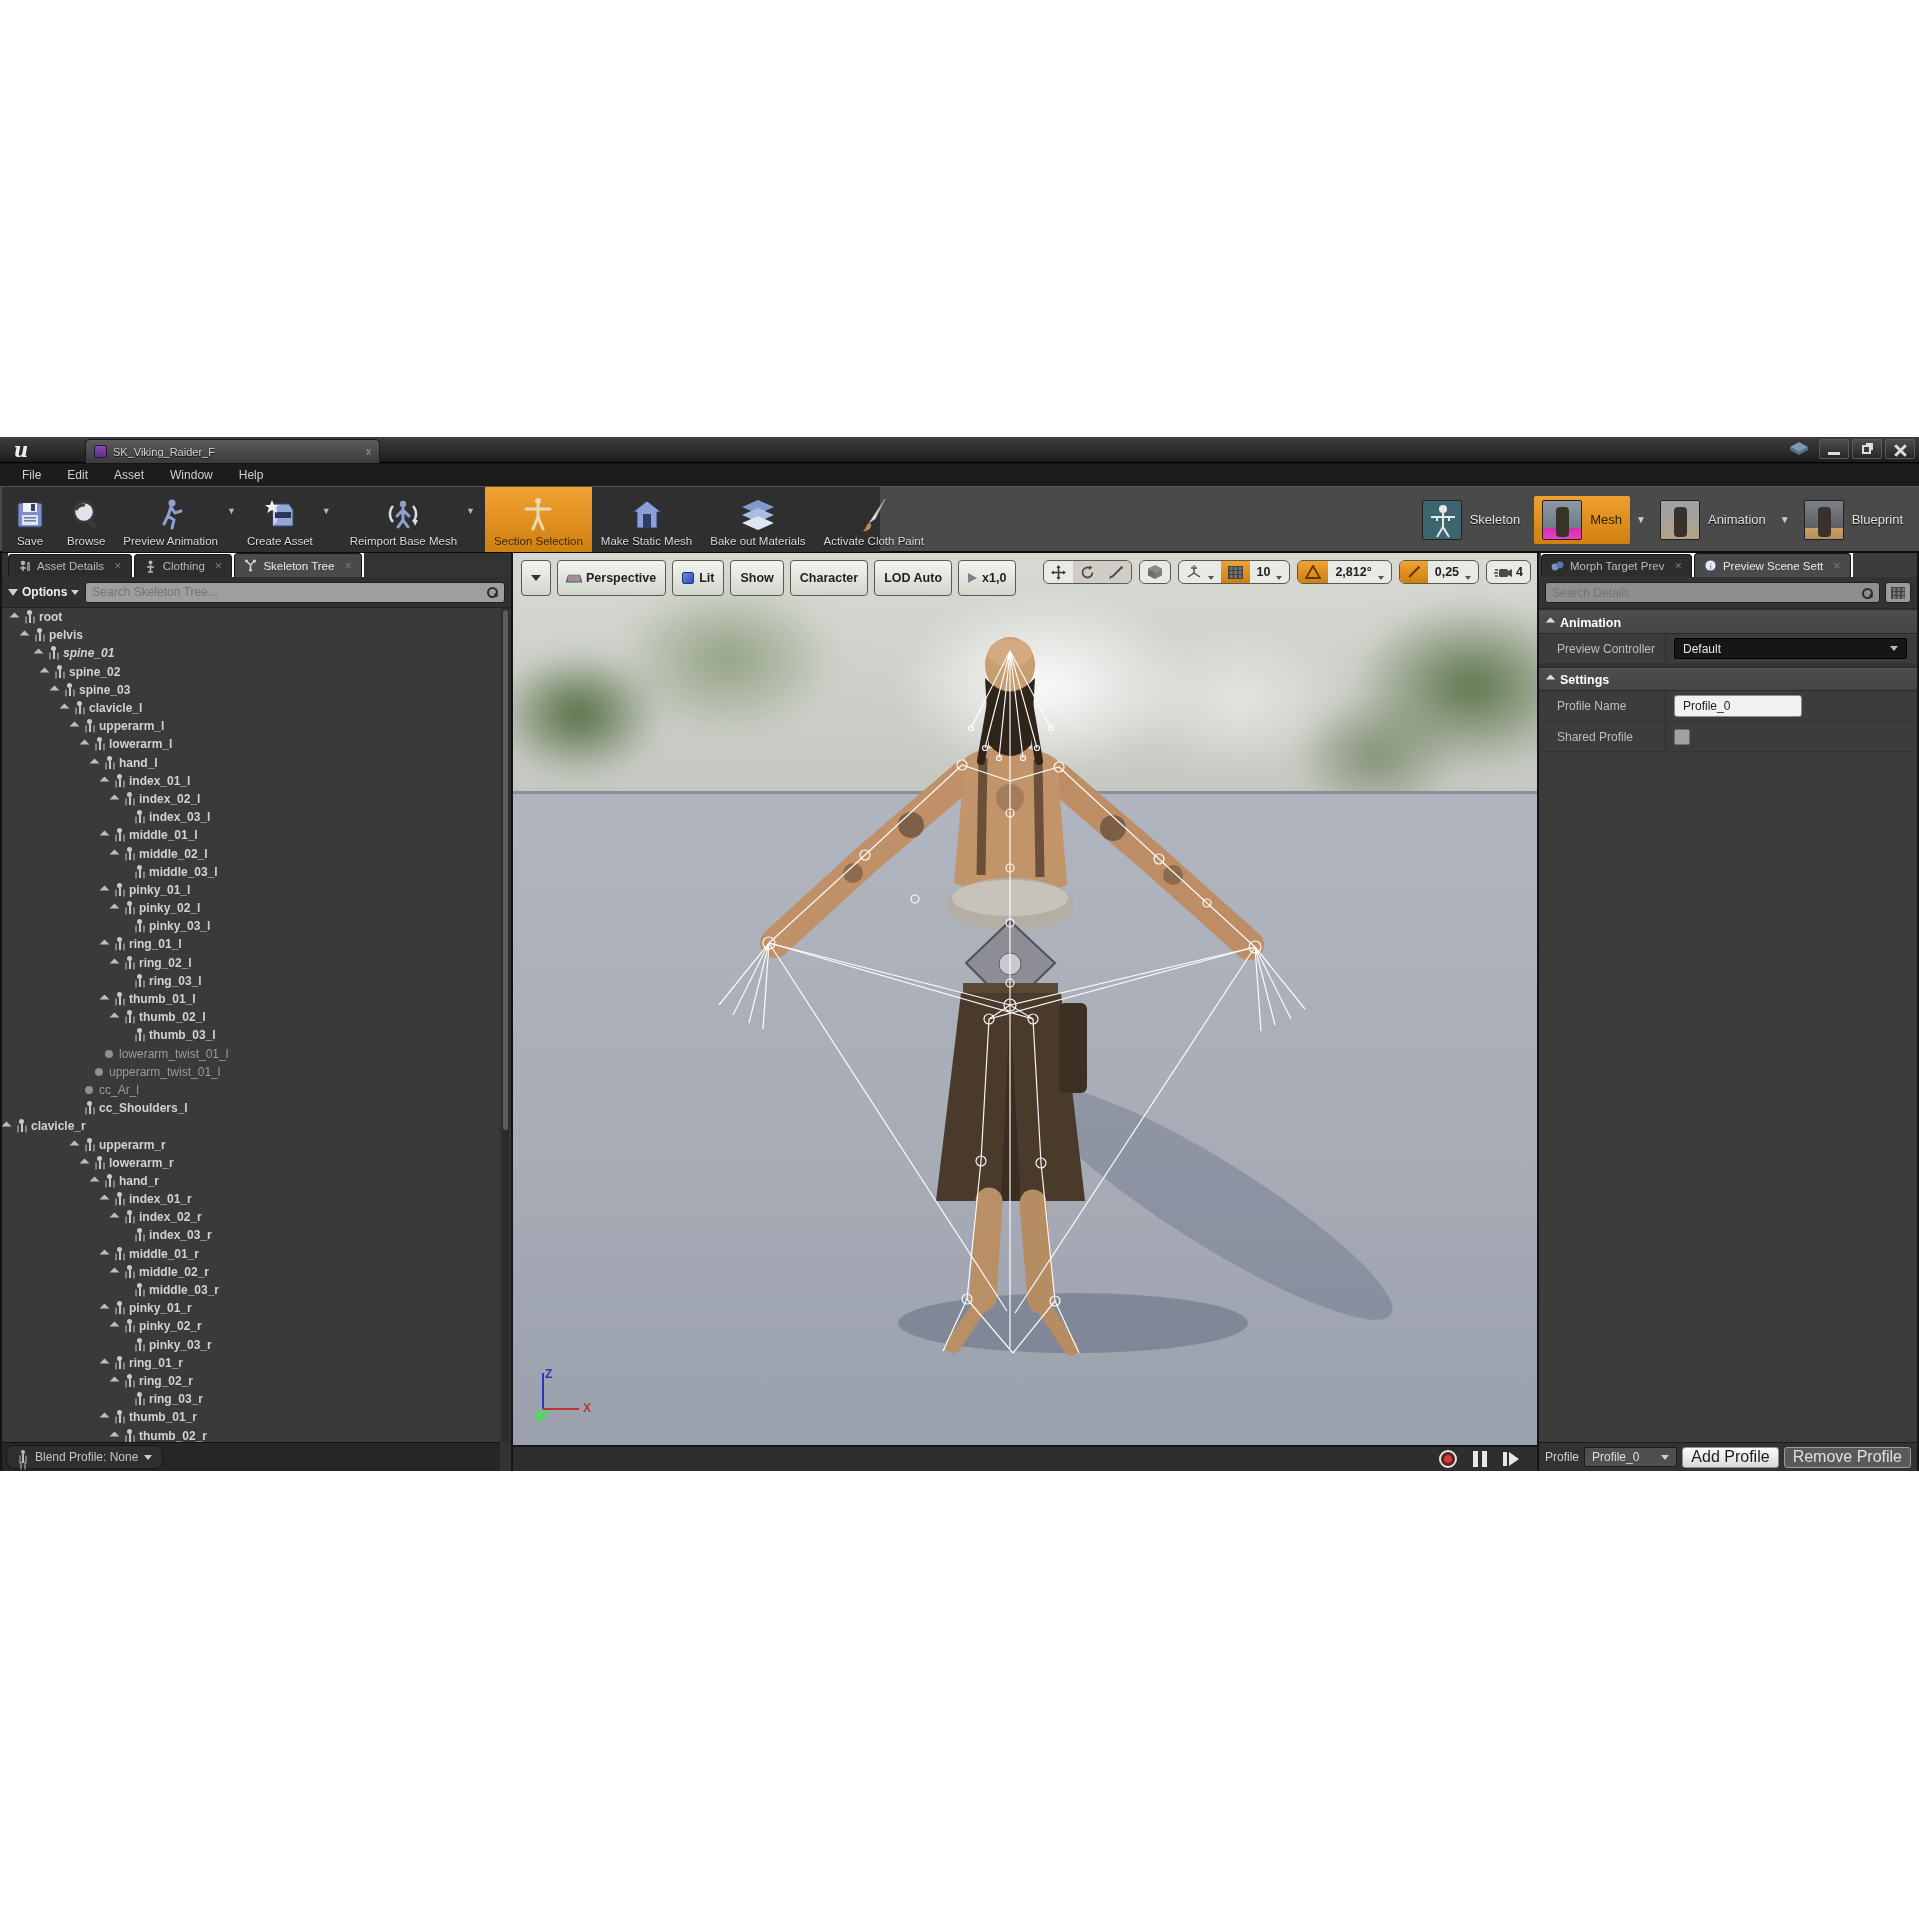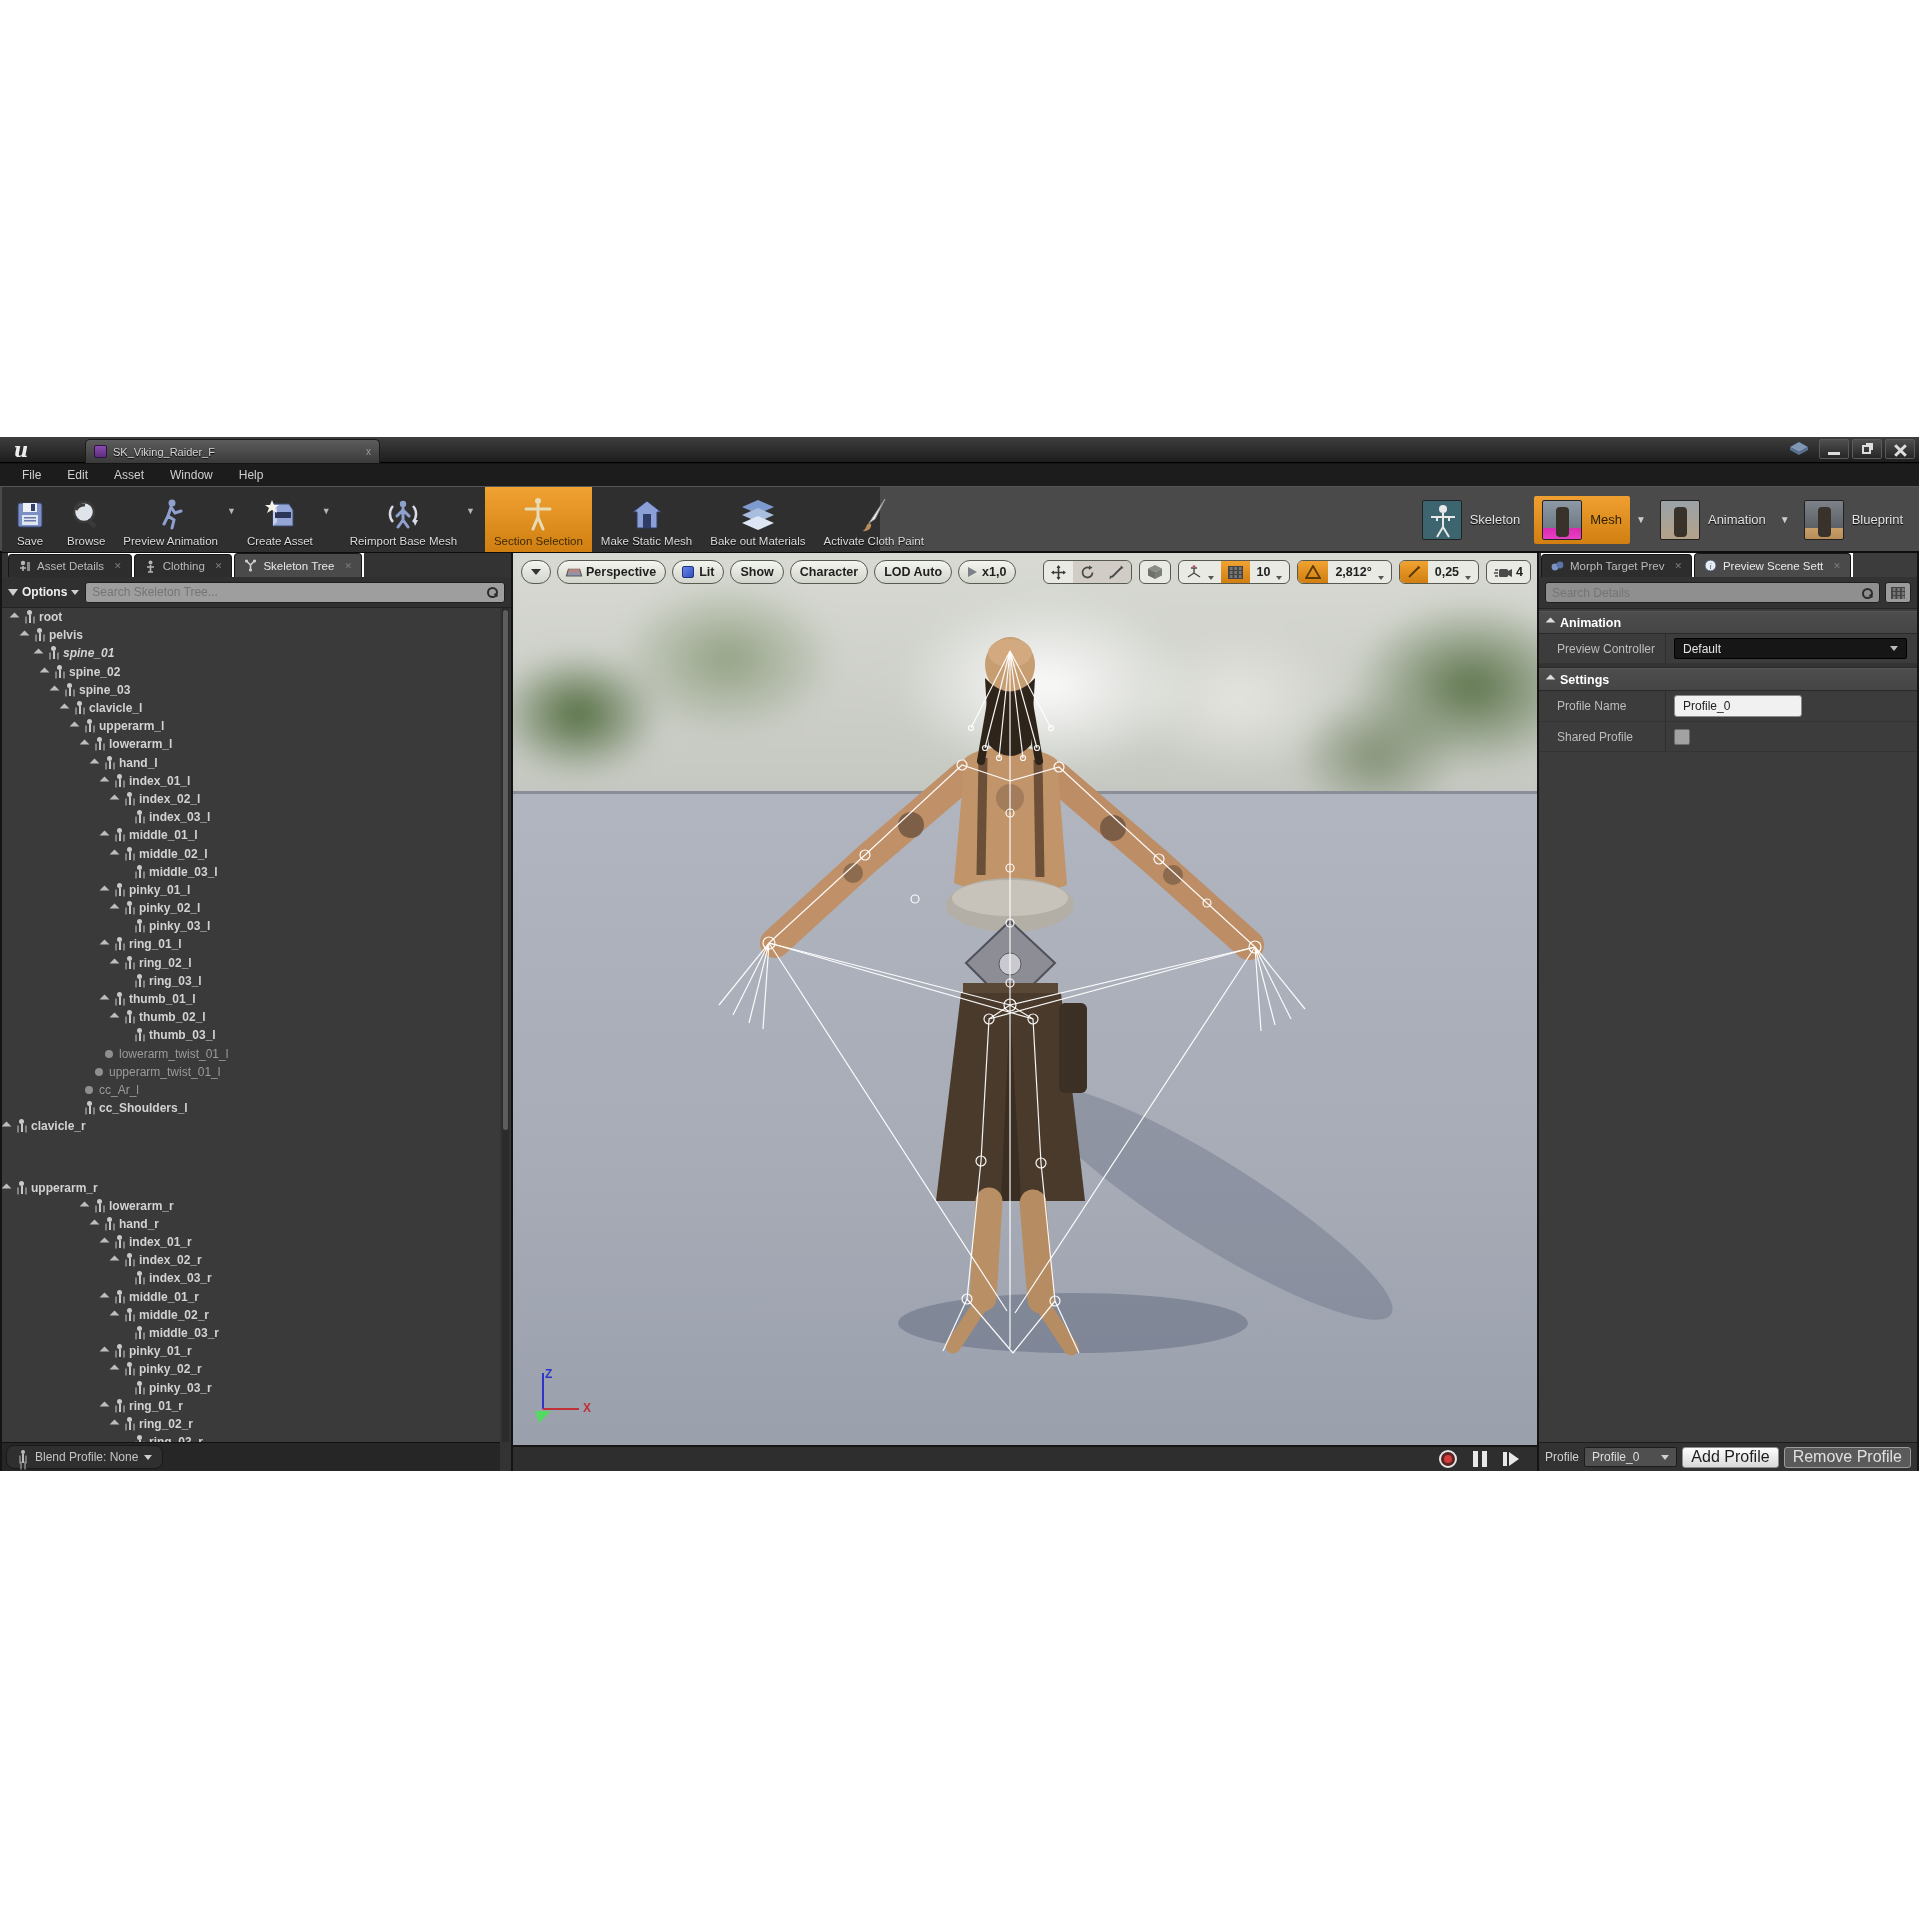--- a/index.html
+++ b/index.html
@@ -106,22 +106,22 @@
       radial-gradient(150px 100px at 70% 60%, rgba(230,232,225,.9), rgba(220,222,215,0) 75%),
       radial-gradient(170px 120px at 92% 55%, rgba(70,98,50,.85), rgba(70,98,50,0) 72%),
       radial-gradient(120px 90px at 83% 80%, rgba(96,116,78,.7), rgba(96,116,78,0) 70%),
       linear-gradient(#d9dbd4, #c4c7c0);
   }
   .vp-floor { position:absolute; left:0; top:238px; width:1024px; height:654px;
     background:linear-gradient(#b0b5bf, #a6abb6 60%, #9aa0ac); }
   .vp-floor::before { content:""; position:absolute; left:0; top:0; width:100%; height:3px; background:rgba(90,95,105,.45); }
   .char-svg { position:absolute; left:0; top:0; }
   .vp-toolbar { position:absolute; left:8px; top:7px; display:flex; gap:6px; align-items:center; }
-  .vbtn { height:24px; background:linear-gradient(rgba(245,247,241,.92), rgba(210,213,204,.92)); border:1px solid #565a50;
-    border-radius:12px; color:#1f1f1f; font-size:12.5px; font-weight:bold; display:flex; align-items:center; gap:5px; padding:0 9px; }
+  .vbtn { height:36px; background:linear-gradient(rgba(245,247,241,.92), rgba(210,213,204,.92)); border:1px solid #565a50;
+    border-radius:4px; color:#1f1f1f; font-size:12.5px; font-weight:bold; display:flex; align-items:center; gap:5px; padding:0 9px; }
   .vbtn .cube { width:12px; height:12px; background:linear-gradient(135deg,#6b86e8,#2f4fc0); border:1px solid #22337a; border-radius:2px; }
   .vbtn .persp { width:14px; height:10px; background:linear-gradient(#c87f6e,#8898b8); border:1px solid #555; transform:perspective(20px) rotateX(40deg); }
   .vbtn .play { width:0; height:0; border-left:9px solid #7d8288; border-top:5px solid transparent; border-bottom:5px solid transparent; }
   .vbtn .dd { width:0; height:0; border-left:5px solid transparent; border-right:5px solid transparent; border-top:6px solid #333; }
   .snapbar { position:absolute; right:6px; top:7px; display:flex; gap:7px; align-items:center; }
   .sgroup { height:24px; display:flex; align-items:stretch; border:1px solid #565a50; border-radius:6px; overflow:hidden;
     background:rgba(235,237,230,.85); color:#222; font-size:12.5px; font-weight:bold; }
   .sseg { display:flex; align-items:center; padding:0 7px; gap:4px; }
   .sseg.orange { background:linear-gradient(#f0a232,#d07f10); }
   .sseg.dim { background:rgba(190,180,175,.55); }
@@ -535,21 +535,21 @@
           <div class="trow leaf" style="padding-left: 68px;">
           <span class="arrow"></span>
           <span class="bone"></span>
           <span class="lbl">cc_Shoulders_l</span>
         </div>
           <div class="trow branch" style="">
           <span class="arrow"></span>
           <span class="bone"></span>
           <span class="lbl">clavicle_r</span>
         </div>
-          <div class="trow branch" style=" margin-top: 43px;">
+          <div class="trow branch" style="padding-left: 68px;">
           <span class="arrow"></span>
           <span class="bone"></span>
           <span class="lbl">upperarm_r</span>
         </div>
           <div class="trow branch" style="padding-left: 78px;">
           <span class="arrow"></span>
           <span class="bone"></span>
           <span class="lbl">lowerarm_r</span>
         </div>
           <div class="trow branch" style="padding-left: 88px;">

